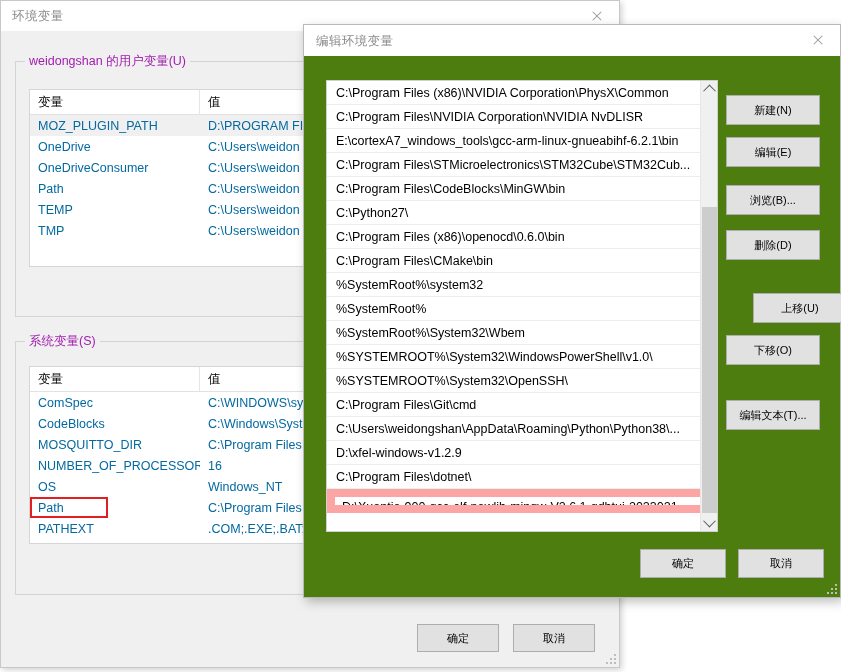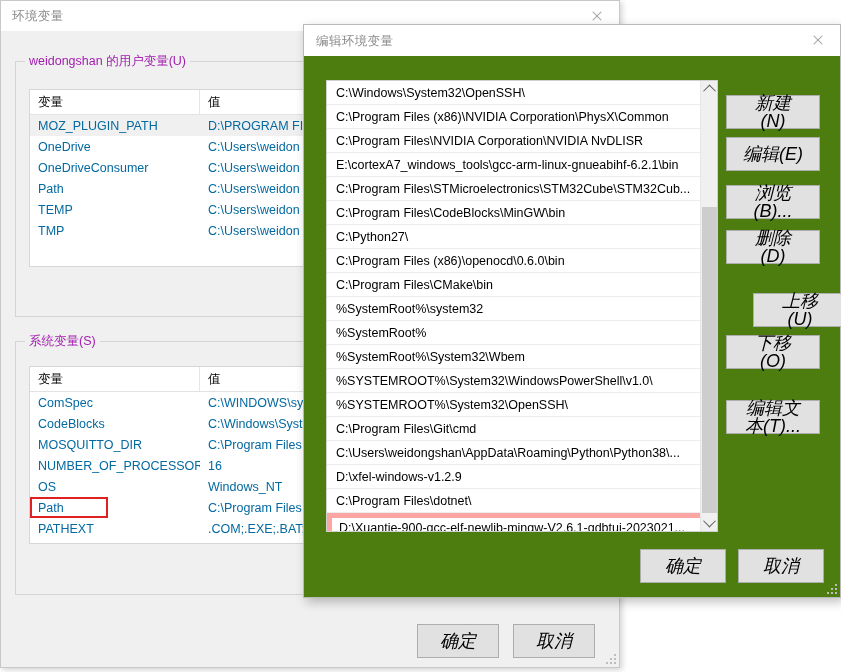--- a/index.html
+++ b/index.html
@@ -131,30 +131,29 @@
     pointer-events: none;
   }
 
   
   .btn {
     position: absolute;
     background: #e1e1e1;
     border: 1px solid #adadad;
     box-sizing: border-box;
     font-family: "Liberation Sans", "DejaVu Sans", sans-serif;
-    font-size: 18px;
+    font-size: 11px;
     color: #000;
     text-align: center;
     line-height: 1;
     display: flex;
     align-items: center;
     justify-content: center;
     cursor: default;
-    padding: 16px;
-    font-style: italic;
+    padding: 4px;
   }
 
   
   .grip {
     position: absolute;
     width: 12px;
     height: 12px;
   }
   .grip i {
     position: absolute;
@@ -209,21 +208,21 @@
     padding-left: 9px;
     font-size: 12.5px;
     color: #000;
     border-bottom: 1px solid #ededed;
     white-space: nowrap;
     overflow: hidden;
     box-sizing: border-box;
     position: relative;
   }
   .path-row.highlight {
-    border: 5px solid #fca5a5;
+    border: 8px solid #fca5a5;
     line-height: 20px;
     padding-left: 7px;
   }
 
   
   #path-scroll {
     position: absolute;
     right: 0;
     top: 0;
     width: 17px;
@@ -370,21 +369,20 @@
   <div id="edit-titlebar">
     <div id="edit-title-text">编辑环境变量</div>
     <div class="win-close" style="height:30px;">
       <span class="x1"></span>
         <span class="x2"></span>
     </div>
   </div>
 
   <div id="path-list">
     <div id="path-rows">
-        <div class="path-row">C:\Windows\System32\OpenSSH\</div>
         <div class="path-row">C:\Program Files (x86)\NVIDIA Corporation\PhysX\Common</div>
         <div class="path-row">C:\Program Files\NVIDIA Corporation\NVIDIA NvDLISR</div>
         <div class="path-row">E:\cortexA7_windows_tools\gcc-arm-linux-gnueabihf-6.2.1\bin</div>
         <div class="path-row">C:\Program Files\STMicroelectronics\STM32Cube\STM32Cub...</div>
         <div class="path-row">C:\Program Files\CodeBlocks\MinGW\bin</div>
         <div class="path-row">C:\Python27\</div>
         <div class="path-row">C:\Program Files (x86)\openocd\0.6.0\bin</div>
         <div class="path-row">C:\Program Files\CMake\bin</div>
         <div class="path-row">%SystemRoot%\system32</div>
         <div class="path-row">%SystemRoot%</div>

